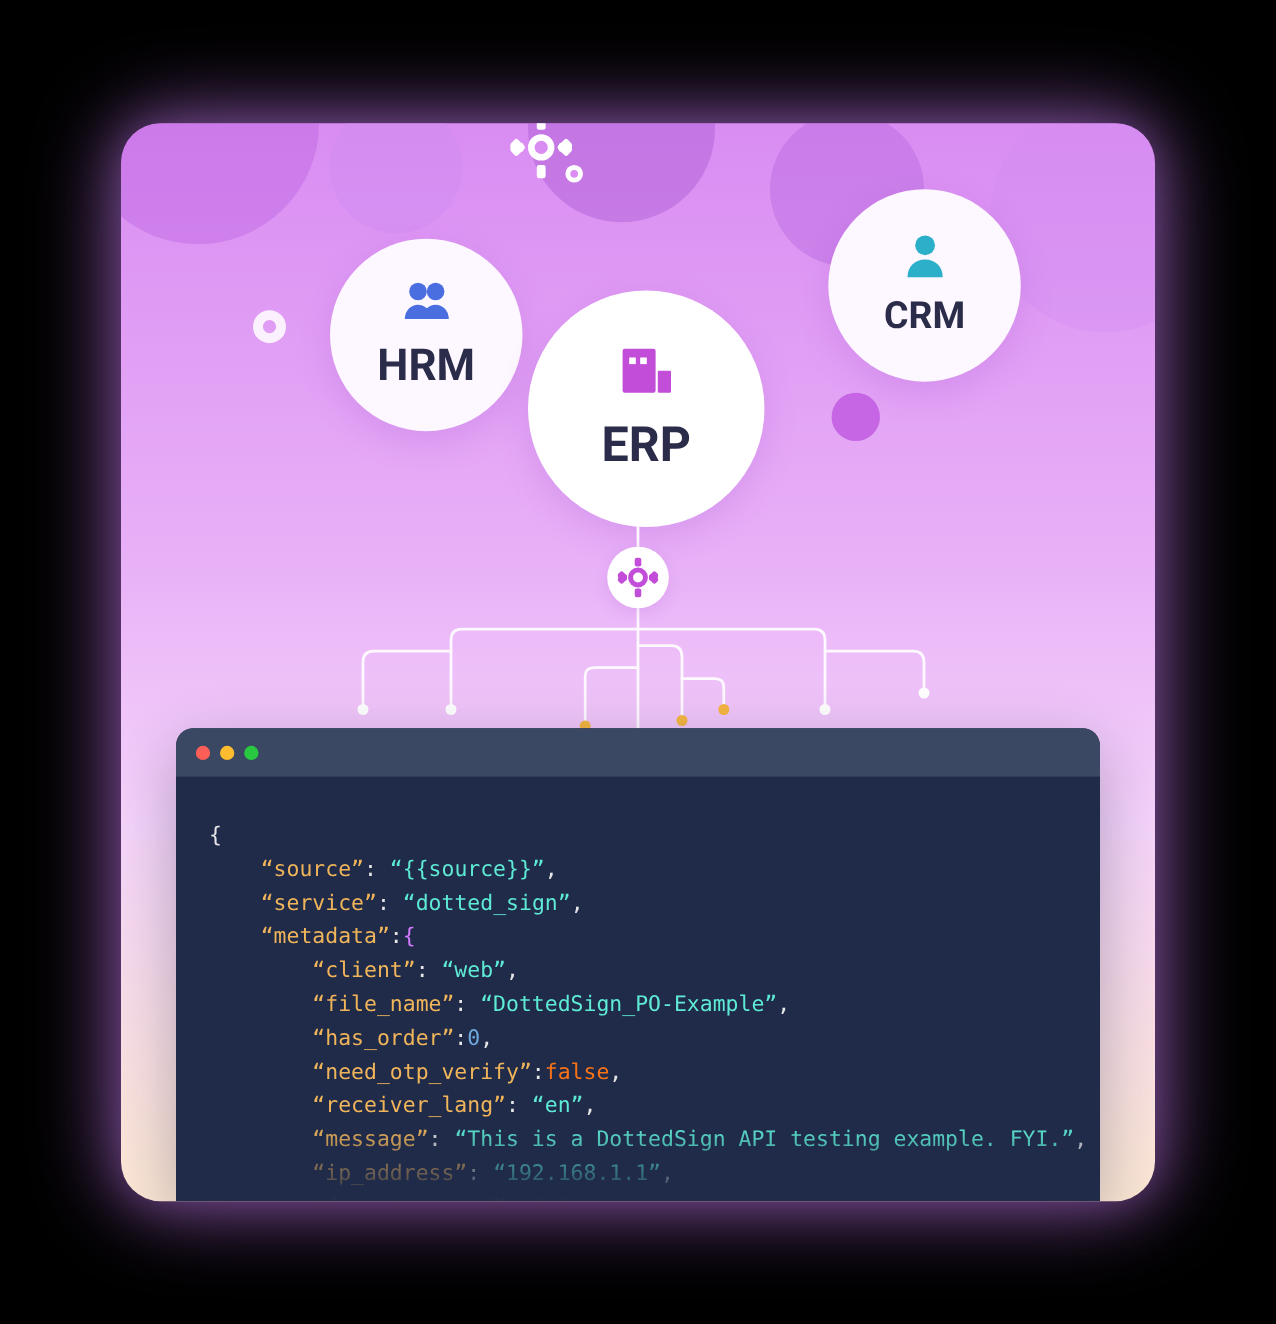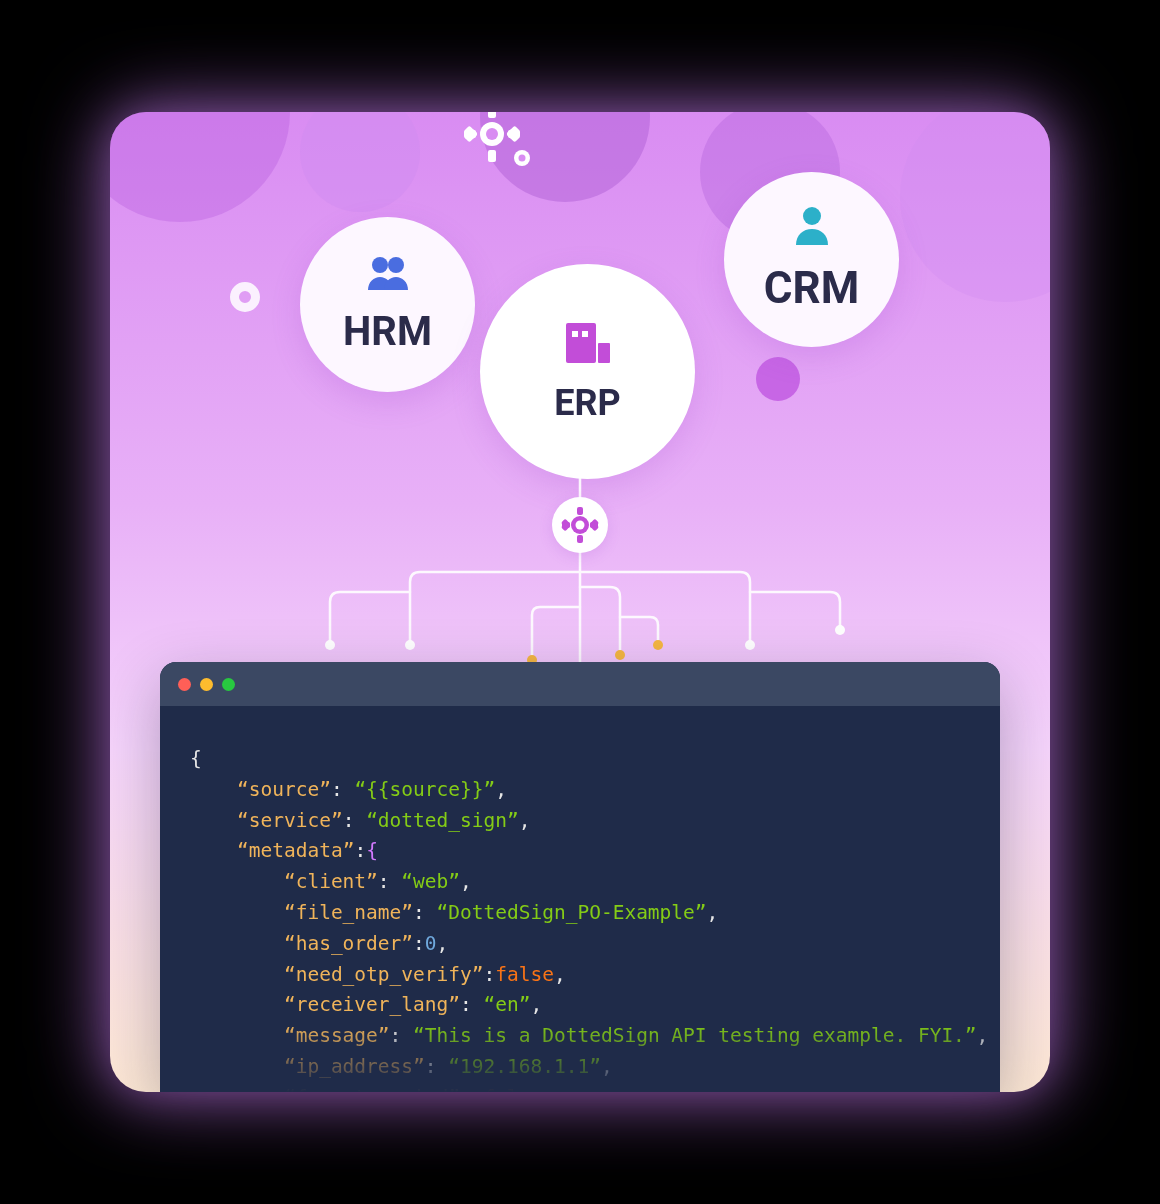--- a/index.html
+++ b/index.html
@@ -45,22 +45,22 @@
     border-radius: 50%;
     display: flex;
     flex-direction: column;
     align-items: center;
     justify-content: center;
     box-shadow: 0 10px 30px rgba(150,60,200,0.18);
     font-weight: 700;
     color: #2b2b4a;
   }
   .bubble.hrm { width: 175px; height: 175px; left: 190px; top: 105px; font-size: 40px; }
-  .bubble.crm { width: 175px; height: 175px; right: 151px; top: 60px; font-size: 44px; }
-  .bubble.erp { width: 215px; height: 215px; left: 370px; top: 152px; font-size: 36px; background: #fff; text-align: right; }
+  .bubble.crm { width: 175px; height: 175px; right: 122px; top: 60px; font-size: 34px; }
+  .bubble.erp { width: 215px; height: 215px; left: 370px; top: 152px; font-size: 44px; background: #fff; text-align: right; }
   .bubble .icon { margin-bottom: 4px; }
   .bubble.erp .icon { margin-bottom: 6px; }
   
   .connector-wrap {
     position: absolute;
     left: 0; right: 0;
     top: 365px;
     height: 220px;
     display: flex;
     justify-content: center;
@@ -109,21 +109,21 @@
     font-family: "SF Mono", ui-monospace, Menlo, Consolas, monospace;
     font-size: 19.5px;
     line-height: 1.58;
     color: #e6e6e6;
     white-space: pre;
     position: relative;
   }
   .tok-brace { color: #e6e6e6; }
   .tok-key   { color: #f0b45a; text-align: center; }
   .tok-punc  { color: #e6e6e6; }
-  .tok-str   { color: #84cc16; }
+  .tok-str   { color: #5eead4; }
   .tok-brace2{ color: #d47aff; }
   .tok-num   { color: #6fa8dc; }
   .tok-bool  { color: #f97316; }
   .fadegrad {
     position: absolute;
     left: 0; right: 0; bottom: 0;
     height: 70px;
     background: linear-gradient(180deg, rgba(31,43,73,0) 0%, rgba(31,43,73,1) 100%);
     pointer-events: none;
   }

